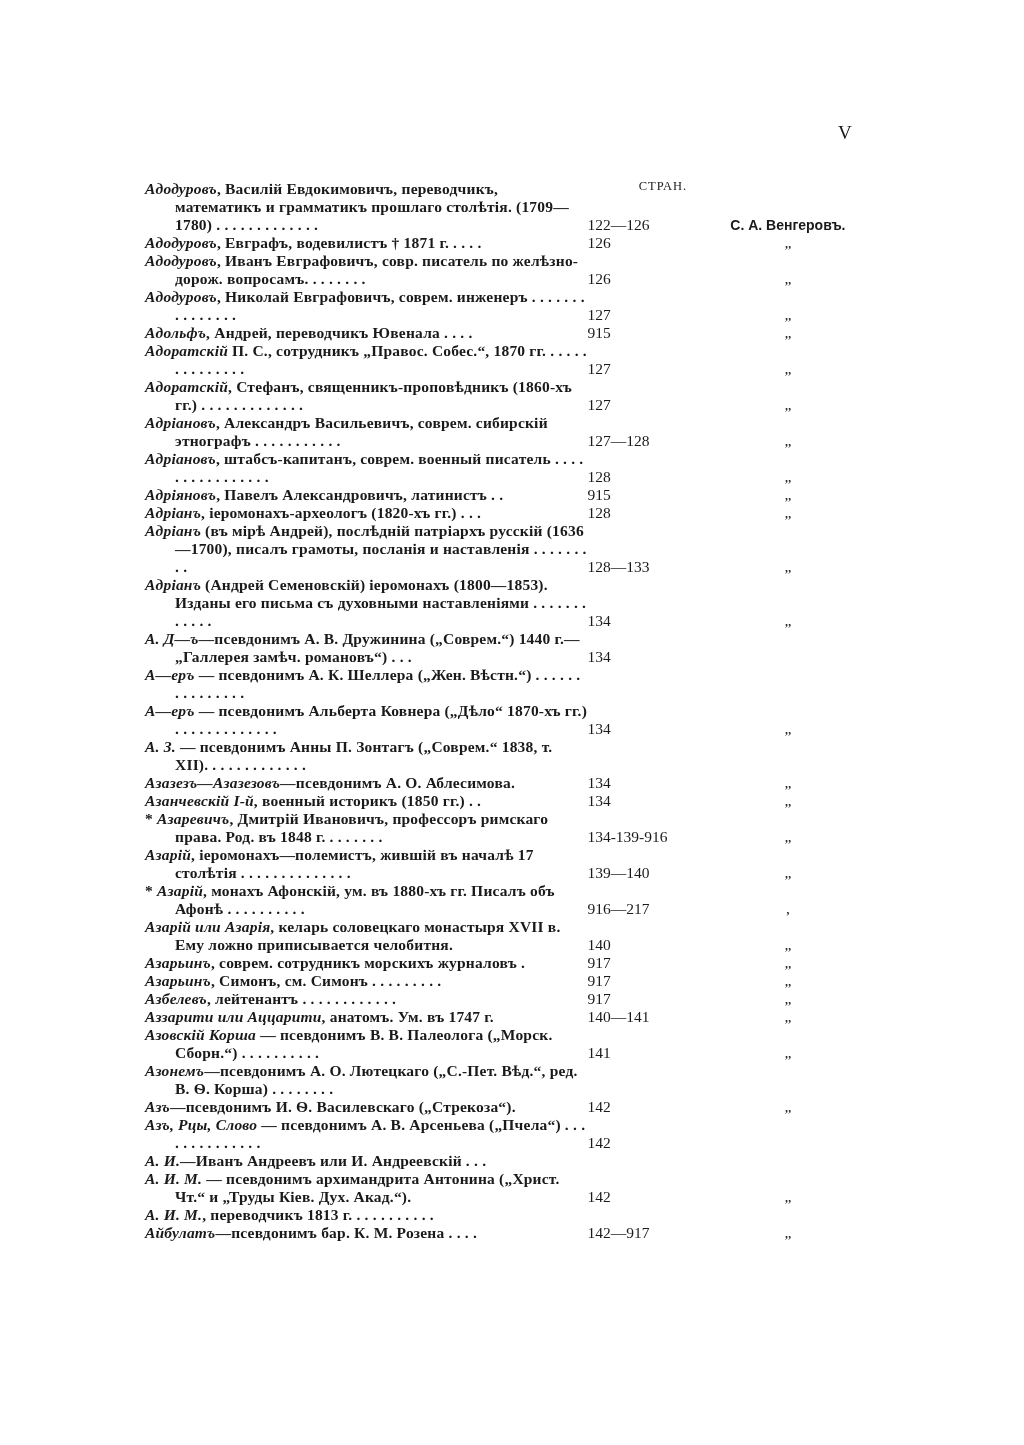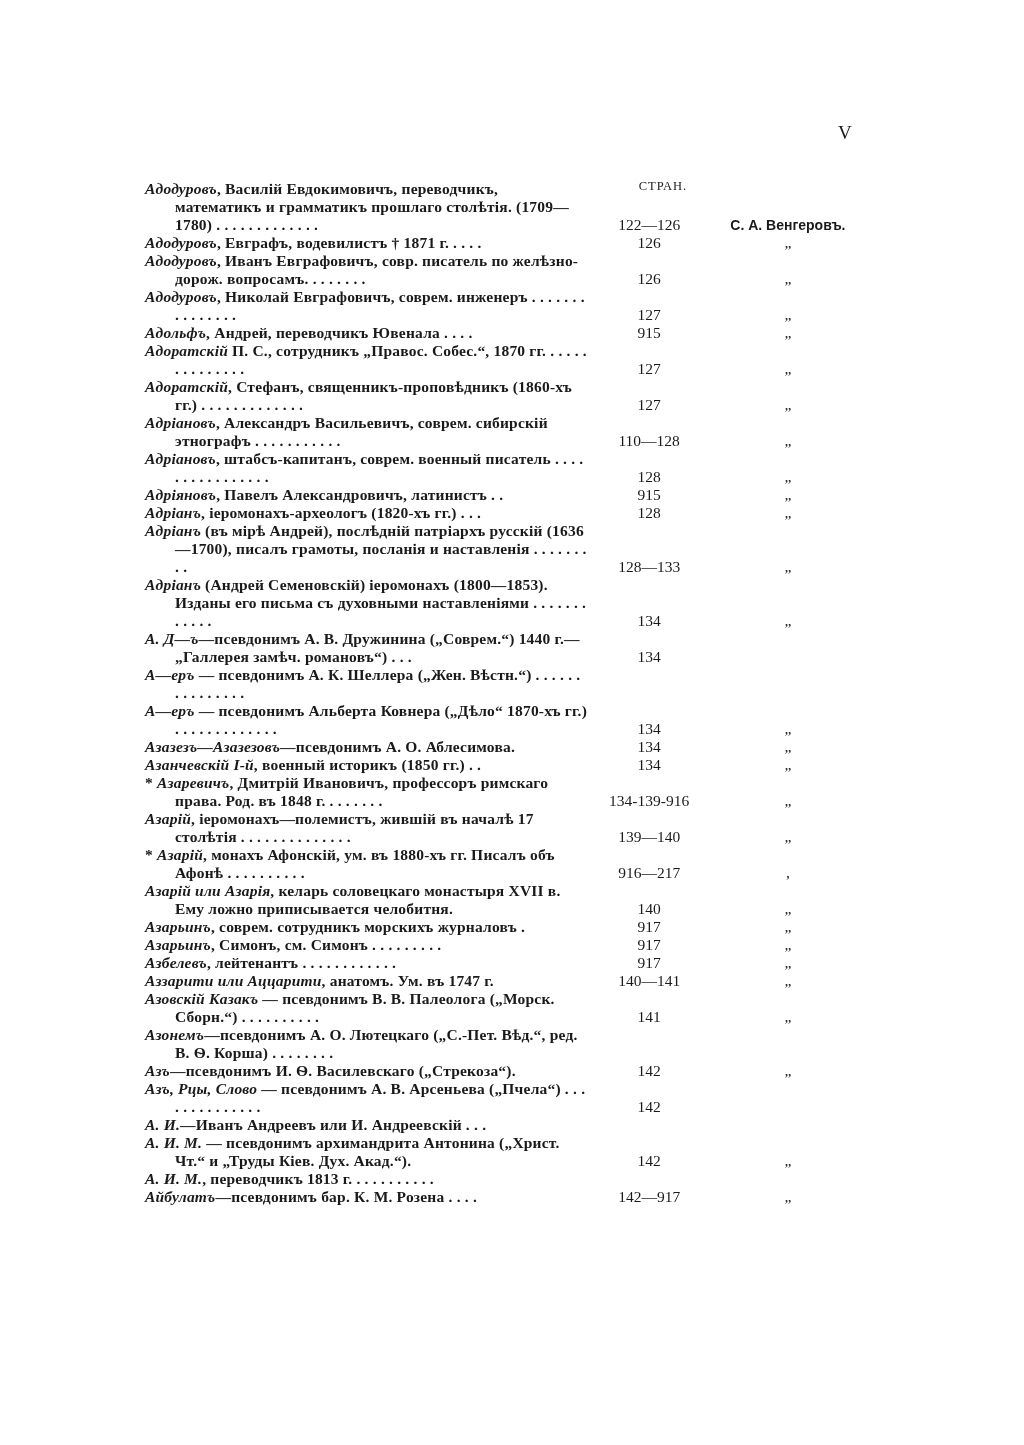--- a/index.html
+++ b/index.html
@@ -52,21 +52,21 @@
     font-weight: bold;
   }
   .entry-name {
     font-style: italic;
   }
   .marker:not(:empty)::after {
     content: " ";
   }
   .entry-pages {
     width: 128px;
-    text-align: center;
+    text-align: left;
     white-space: nowrap;
   }
   .entry-author {
     width: 160px;
     text-align: center;
     white-space: nowrap;
   }
   .entry-author.full {
     font-weight: bold;
     font-family: "Liberation Sans", sans-serif;
@@ -116,21 +116,21 @@
   </div>
 
   <div class="entry">
     <div class="entry-text"><span class="marker"></span><span class="entry-name">Адоратскій</span><span class="entry-rest">, Стефанъ, священникъ-проповѣдникъ (1860-хъ гг.) . . . . . . . . . . . . .</span></div>
     <div class="entry-pages">127</div>
     <div class="entry-author">„</div>
   </div>
 
   <div class="entry">
     <div class="entry-text"><span class="marker"></span><span class="entry-name">Адріановъ</span><span class="entry-rest">, Александръ Васильевичъ, соврем. сибирскій этнографъ . . . . . . . . . . .</span></div>
-    <div class="entry-pages">110—128</div>
+    <div class="entry-pages">127—128</div>
     <div class="entry-author">„</div>
   </div>
 
   <div class="entry">
     <div class="entry-text"><span class="marker"></span><span class="entry-name">Адріановъ</span><span class="entry-rest">, штабсъ-капитанъ, соврем. военный писатель . . . . . . . . . . . . . . . .</span></div>
     <div class="entry-pages">128</div>
     <div class="entry-author">„</div>
   </div>
 
   <div class="entry">
@@ -168,20 +168,25 @@
     <div class="entry-pages"></div>
     <div class="entry-author"></div>
   </div>
 
   <div class="entry">
     <div class="entry-text"><span class="marker"></span><span class="entry-name">А—еръ</span><span class="entry-rest"> — псевдонимъ Альберта Ковнера („Дѣло“ 1870-хъ гг.) . . . . . . . . . . . . .</span></div>
     <div class="entry-pages">134</div>
     <div class="entry-author">„</div>
   </div>
 
+  <div class="entry">
+    <div class="entry-text"><span class="marker"></span><span class="entry-name">А. З.</span><span class="entry-rest"> — псевдонимъ Анны П. Зонтагъ („Соврем.“ 1838, т. XII). . . . . . . . . . . . .</span></div>
+    <div class="entry-pages"></div>
+    <div class="entry-author"></div>
+  </div>
 
   <div class="entry">
     <div class="entry-text"><span class="marker"></span><span class="entry-name">Азазезъ—Азазезовъ</span><span class="entry-rest">—псевдонимъ А. О. Аблесимова.</span></div>
     <div class="entry-pages">134</div>
     <div class="entry-author">„</div>
   </div>
 
   <div class="entry">
     <div class="entry-text"><span class="marker"></span><span class="entry-name">Азанчевскій I-й</span><span class="entry-rest">, военный историкъ (1850 гг.) . .</span></div>
     <div class="entry-pages">134</div>
@@ -230,21 +235,21 @@
     <div class="entry-author">„</div>
   </div>
 
   <div class="entry">
     <div class="entry-text"><span class="marker"></span><span class="entry-name">Аззарити или Аццарити</span><span class="entry-rest">, анатомъ. Ум. въ 1747 г.</span></div>
     <div class="entry-pages">140—141</div>
     <div class="entry-author">„</div>
   </div>
 
   <div class="entry">
-    <div class="entry-text"><span class="marker"></span><span class="entry-name">Азовскій Казакъ</span><span class="entry-rest"> — псевдонимъ В. В. Палеолога („Морск. Сборн.“) . . . . . . . . . .</span></div>
+    <div class="entry-text"><span class="marker"></span><span class="entry-name">Азовскій Корша</span><span class="entry-rest"> — псевдонимъ В. В. Палеолога („Морск. Сборн.“) . . . . . . . . . .</span></div>
     <div class="entry-pages">141</div>
     <div class="entry-author">„</div>
   </div>
 
   <div class="entry">
     <div class="entry-text"><span class="marker"></span><span class="entry-name">Азонемъ</span><span class="entry-rest">—псевдонимъ А. О. Лютецкаго („С.-Пет. Вѣд.“, ред. В. Ѳ. Корша) . . . . . . . .</span></div>
     <div class="entry-pages"></div>
     <div class="entry-author"></div>
   </div>
 

